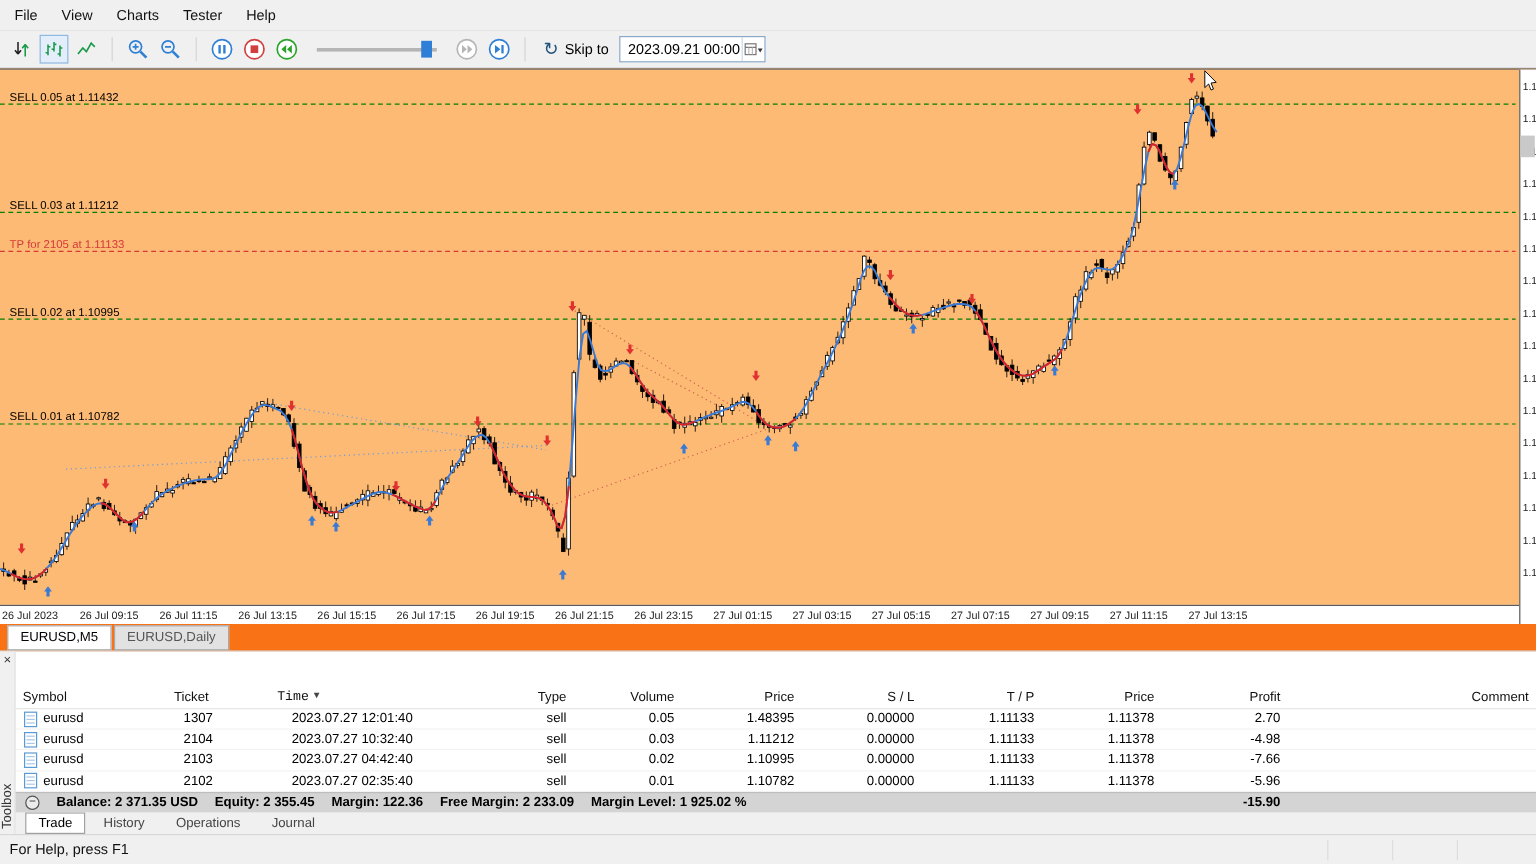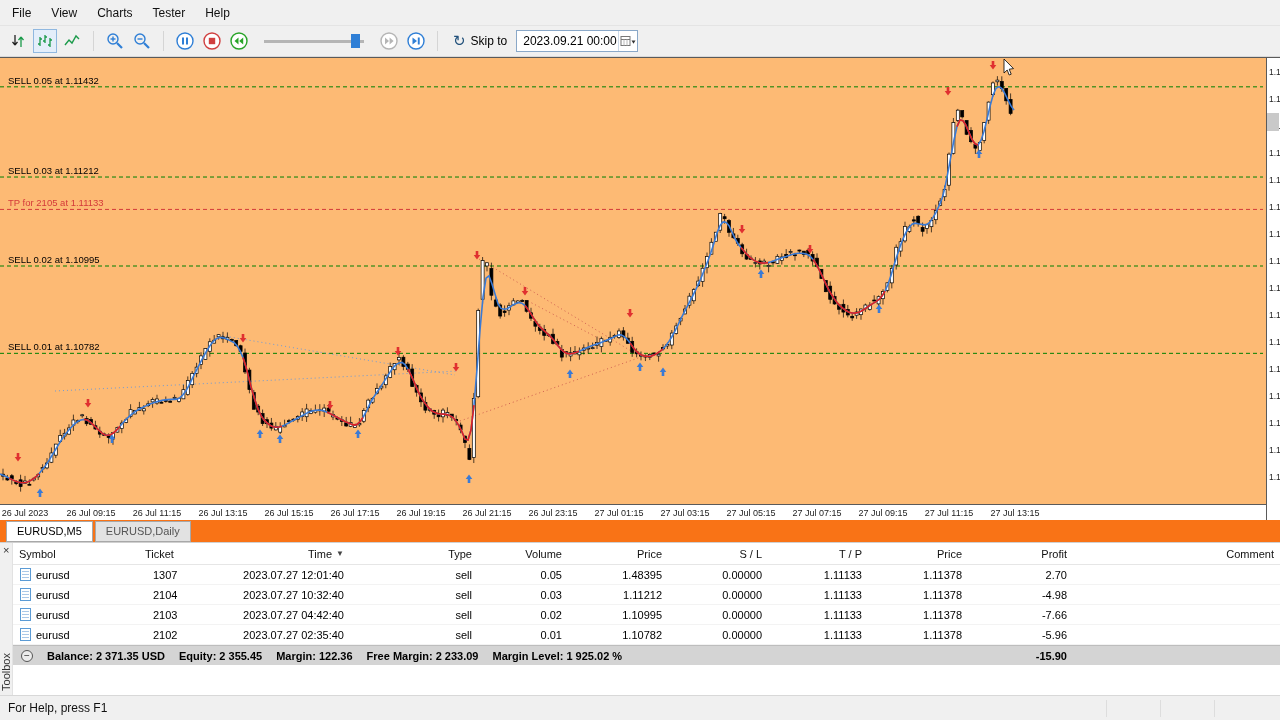--- a/index.html
+++ b/index.html
@@ -48,27 +48,27 @@
   .ctab.active{background:#fff;color:#000;}
 
   .toolbox{position:absolute;left:0;top:543px;width:100%;height:152px;background:#fff;display:flex;}
   .side{width:13px;background:#f0f0f0;position:relative;border-right:1px solid #e2e2e2;}
   .close{position:absolute;top:3px;left:3px;font-size:11px;color:#333;line-height:9px;cursor:default;}
   .vlabel{position:absolute;bottom:4px;left:0;writing-mode:vertical-rl;transform:rotate(180deg);
     font-size:11px;color:#333;}
   .tblarea{flex:1;display:flex;flex-direction:column;min-width:0;}
   .tgrid{display:grid;grid-template-columns:122px 90px 125px 128px 90px 100px 100px 100px 100px 105px 1fr;
     align-items:center;}
-  .thead{height:22px;font-size:11px;color:#111;border-bottom:1px solid #e6e6e6;}
+  .thead{height:22px;font-size:11px;color:#111;border-bottom:1px solid #e6e6e6;margin-top:29px;}
   .thead .c{padding:0 6px;white-space:nowrap;overflow:hidden;}
   .trow{height:20px;font-size:11px;color:#000;border-bottom:1px solid #f3f3f3;}
   .trow .c{padding:0 6px;white-space:nowrap;}
   .num{text-align:right;}
   .lpad{padding-left:18px !important;}
-  .hl{display:flex;justify-content:flex-end;align-items:center;gap:4px;}
+  .hl{display:flex;align-items:center;gap:4px;font-family:Liberation Mono, monospace;}
   .sortglyph{font-size:8px;color:#444;}
   .sym{display:flex;align-items:center;gap:5px;padding-left:7px !important;}
   .docicon{width:11px;height:13px;border:1px solid #5b9bd5;background:#fff;display:flex;
     flex-direction:column;justify-content:space-evenly;padding:0 1px;flex:0 0 auto;}
   .docicon i{display:block;height:1px;background:#aac8e8;}
   .balance{height:20px;background:#d4d4d4;border-top:1px solid #bdbdbd;display:flex;
     align-items:center;font-weight:bold;font-size:11px;position:relative;padding-left:8px;gap:14px;
     color:#000;}
   .minusicon{width:12px;height:12px;border:1px solid #555;border-radius:50%;display:flex;
     align-items:center;justify-content:center;font-size:10px;line-height:10px;color:#333;
@@ -866,20 +866,26 @@
       <div class="balance">
         <span class="minusicon">−</span>
         <span>Balance: 2 371.35 USD</span>
         <span>Equity: 2 355.45</span>
         <span>Margin: 122.36</span>
         <span>Free Margin: 2 233.09</span>
         <span>Margin Level: 1 925.02 %</span>
         <span class="bprofit">-15.90</span>
       </div>
 
+      <div class="btabs">
+        <span class="btab active">Trade</span>
+        <span class="btab">History</span>
+        <span class="btab">Operations</span>
+        <span class="btab">Journal</span>
+      </div>
     </div>
   </div>
 
   <div class="statusbar">
     <span>For Help, press F1</span>
     <div class="ssep" style="left:1106px"></div>
     <div class="ssep" style="left:1160px"></div>
     <div class="ssep" style="left:1214px"></div>
   </div>
 

